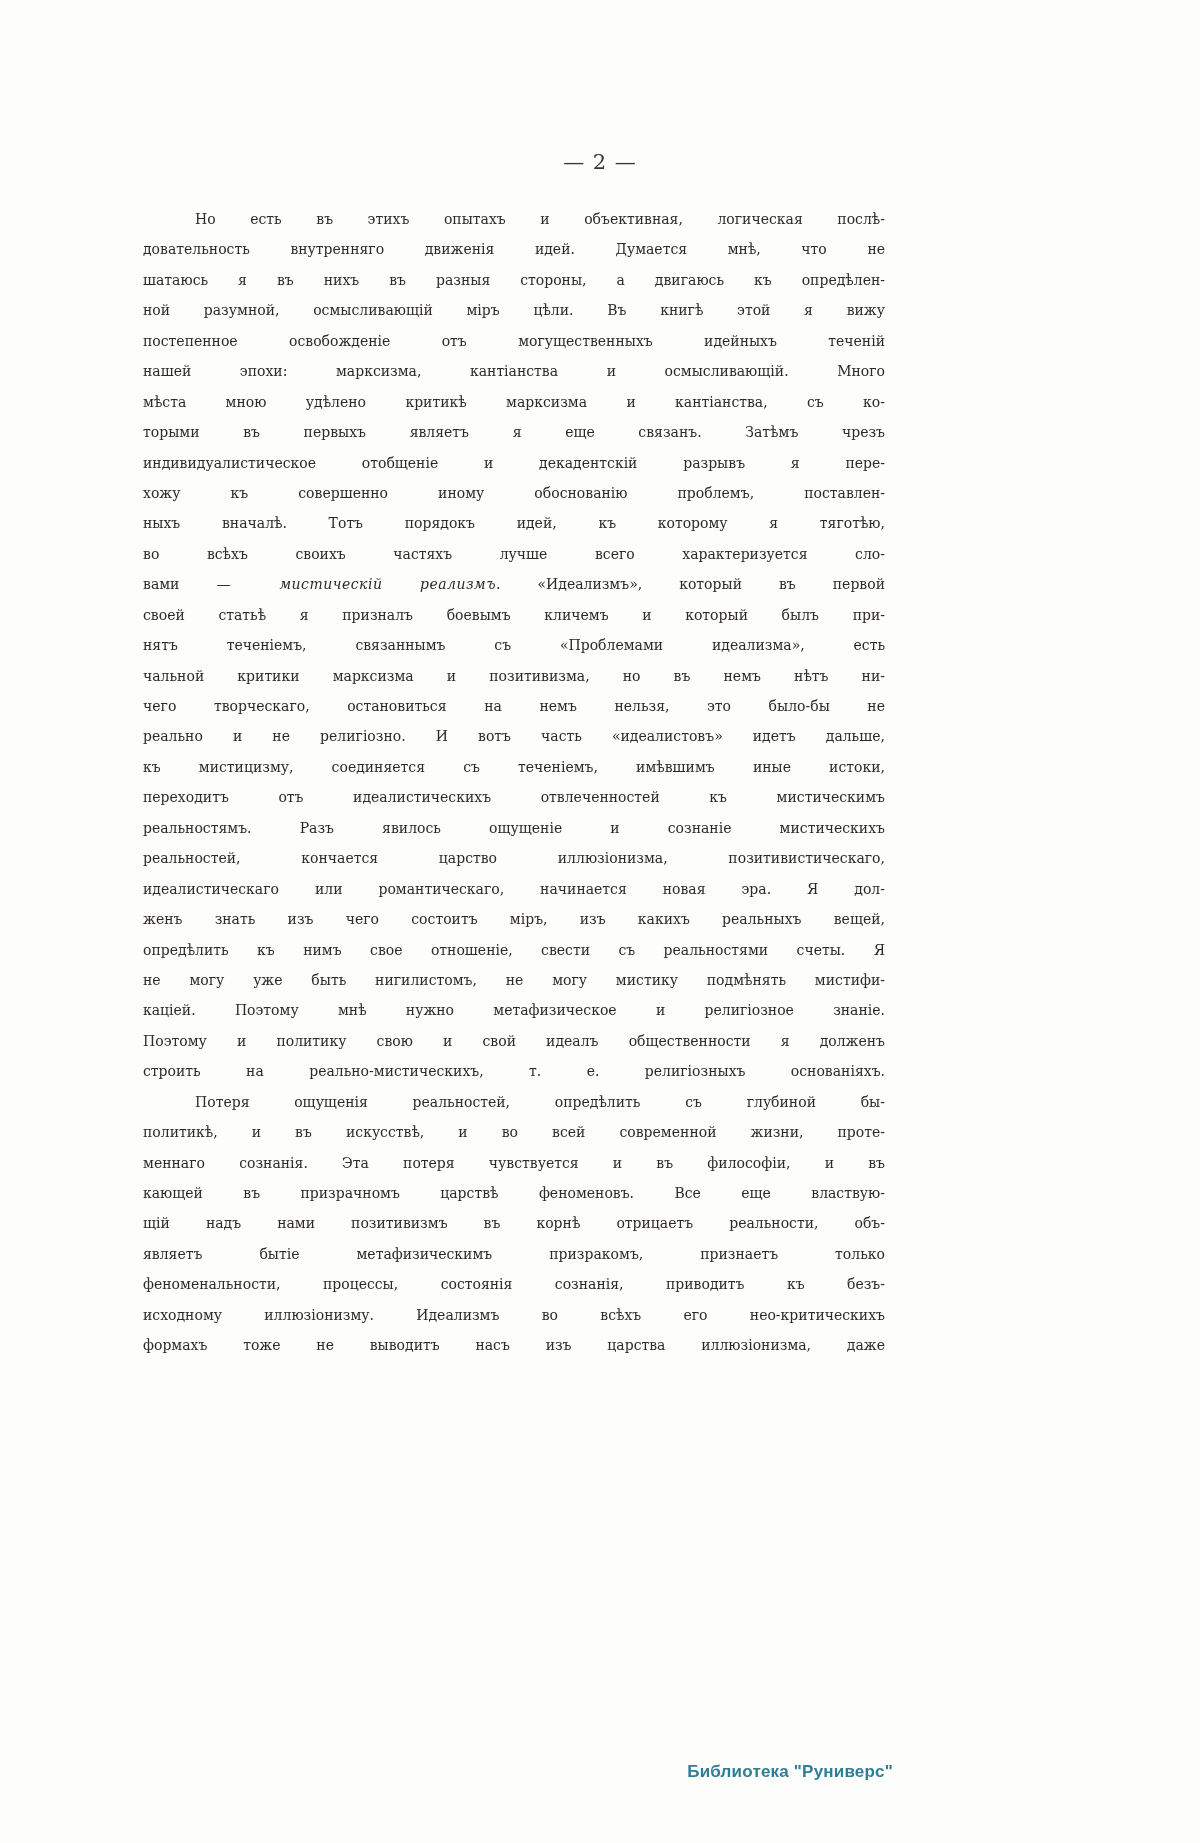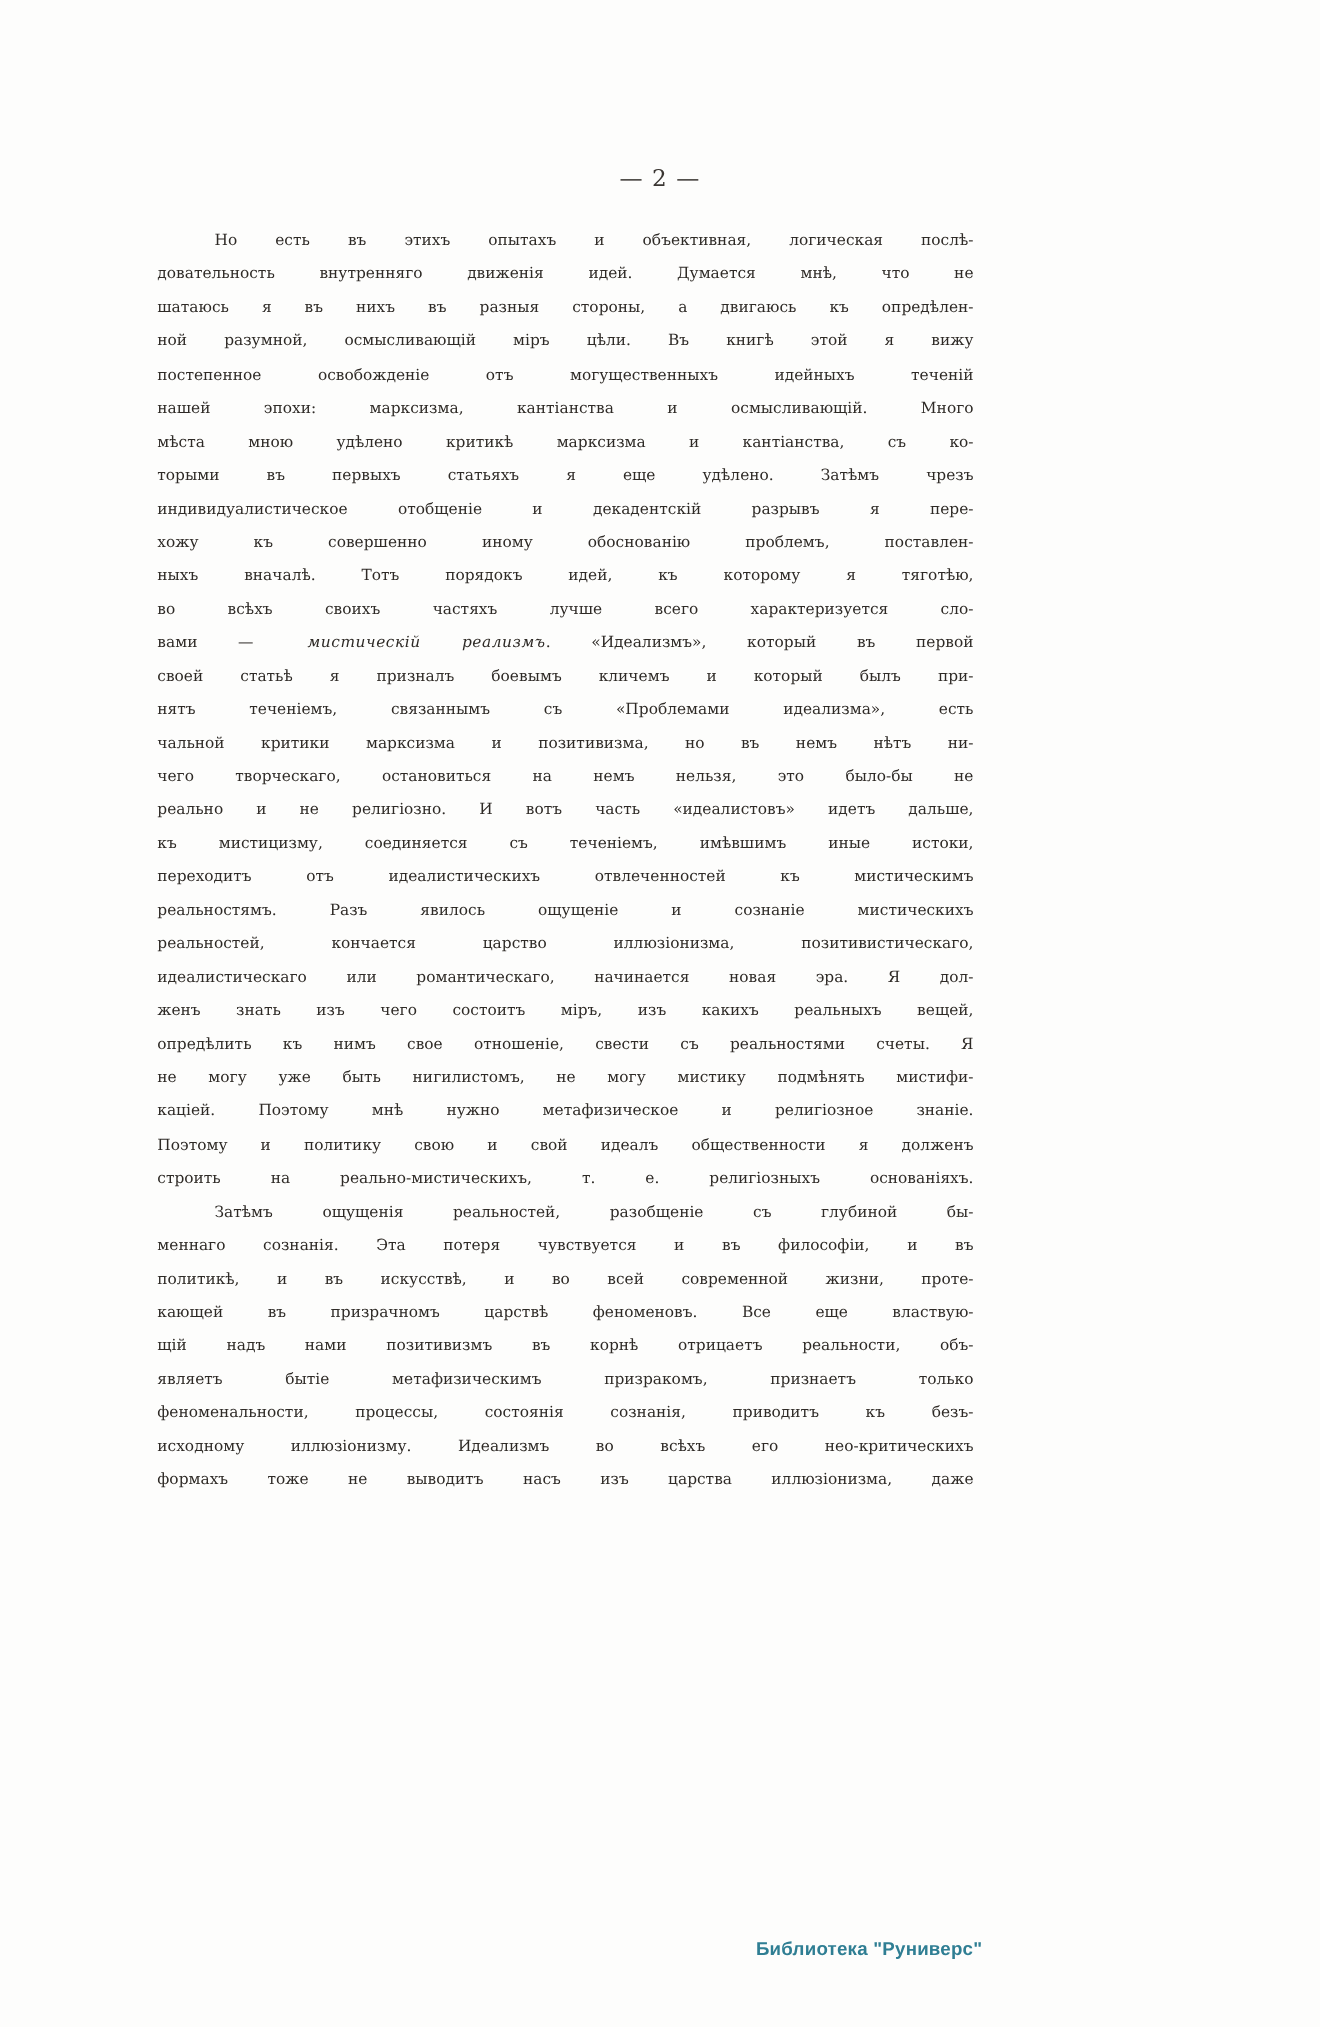--- a/index.html
+++ b/index.html
@@ -68,21 +68,21 @@
   <div class="page-number">— 2 —</div>
 
   <div class="text-block" id="text-block">
       <div class="line indent">Но есть въ этихъ опытахъ и объективная, логическая послѣ-</div>
       <div class="line">довательность внутренняго движенія идей. Думается мнѣ, что не</div>
       <div class="line">шатаюсь я въ нихъ въ разныя стороны, а двигаюсь къ опредѣлен-</div>
       <div class="line">ной разумной, осмысливающій міръ цѣли. Въ книгѣ этой я вижу</div>
       <div class="line">постепенное освобожденіе отъ могущественныхъ идейныхъ теченій</div>
       <div class="line">нашей эпохи: марксизма, кантіанства и осмысливающій. Много</div>
       <div class="line">мѣста мною удѣлено критикѣ марксизма и кантіанства, съ ко-</div>
-      <div class="line">торыми въ первыхъ статьяхъ я еще удѣлено. Затѣмъ чрезъ</div>
+      <div class="line">торыми въ первыхъ являетъ я еще связанъ. Затѣмъ чрезъ</div>
       <div class="line">индивидуалистическое отобщеніе и декадентскій разрывъ я пере-</div>
       <div class="line">хожу къ совершенно иному обоснованію проблемъ, поставлен-</div>
       <div class="line">ныхъ вначалѣ. Тотъ порядокъ идей, къ которому я тяготѣю,</div>
       <div class="line">во всѣхъ своихъ частяхъ лучше всего характеризуется сло-</div>
       <div class="line">вами — <i>мистическій реализмъ</i>. «Идеализмъ», который въ первой</div>
       <div class="line">своей статьѣ я призналъ боевымъ кличемъ и который былъ при-</div>
       <div class="line">нятъ теченіемъ, связаннымъ съ «Проблемами идеализма», есть</div>
       <div class="line">чальной критики марксизма и позитивизма, но въ немъ нѣтъ ни-</div>
       <div class="line">чего творческаго, остановиться на немъ нельзя, это было-бы не</div>
       <div class="line">реально и не религіозно. И вотъ часть «идеалистовъ» идетъ дальше,</div>
@@ -90,23 +90,23 @@
       <div class="line">переходитъ отъ идеалистическихъ отвлеченностей къ мистическимъ</div>
       <div class="line">реальностямъ. Разъ явилось ощущеніе и сознаніе мистическихъ</div>
       <div class="line">реальностей, кончается царство иллюзіонизма, позитивистическаго,</div>
       <div class="line">идеалистическаго или романтическаго, начинается новая эра. Я дол-</div>
       <div class="line">женъ знать изъ чего состоитъ міръ, изъ какихъ реальныхъ вещей,</div>
       <div class="line">опредѣлить къ нимъ свое отношеніе, свести съ реальностями счеты. Я</div>
       <div class="line">не могу уже быть нигилистомъ, не могу мистику подмѣнять мистифи-</div>
       <div class="line">каціей. Поэтому мнѣ нужно метафизическое и религіозное знаніе.</div>
       <div class="line">Поэтому и политику свою и свой идеалъ общественности я долженъ</div>
       <div class="line">строить на реально-мистическихъ, т. е. религіозныхъ основаніяхъ.</div>
-      <div class="line indent">Затѣмъ ощущенія реальностей, разобщеніе съ глубиной бы-</div>
+      <div class="line indent">Потеря ощущенія реальностей, опредѣлить съ глубиной бы-</div>
+      <div class="line">политикѣ, и въ искусствѣ, и во всей современной жизни, проте-</div>
       <div class="line">меннаго сознанія. Эта потеря чувствуется и въ философіи, и въ</div>
-      <div class="line">политикѣ, и въ искусствѣ, и во всей современной жизни, проте-</div>
       <div class="line">кающей въ призрачномъ царствѣ феноменовъ. Все еще властвую-</div>
       <div class="line">щій надъ нами позитивизмъ въ корнѣ отрицаетъ реальности, объ-</div>
       <div class="line">являетъ бытіе метафизическимъ призракомъ, признаетъ только</div>
       <div class="line">феноменальности, процессы, состоянія сознанія, приводитъ къ безъ-</div>
       <div class="line">исходному иллюзіонизму. Идеализмъ во всѣхъ его нео-критическихъ</div>
       <div class="line">формахъ тоже не выводитъ насъ изъ царства иллюзіонизма, даже</div>
     </div>
 
   <div class="footer-watermark">Библиотека "Руниверс"</div>
 </div>

